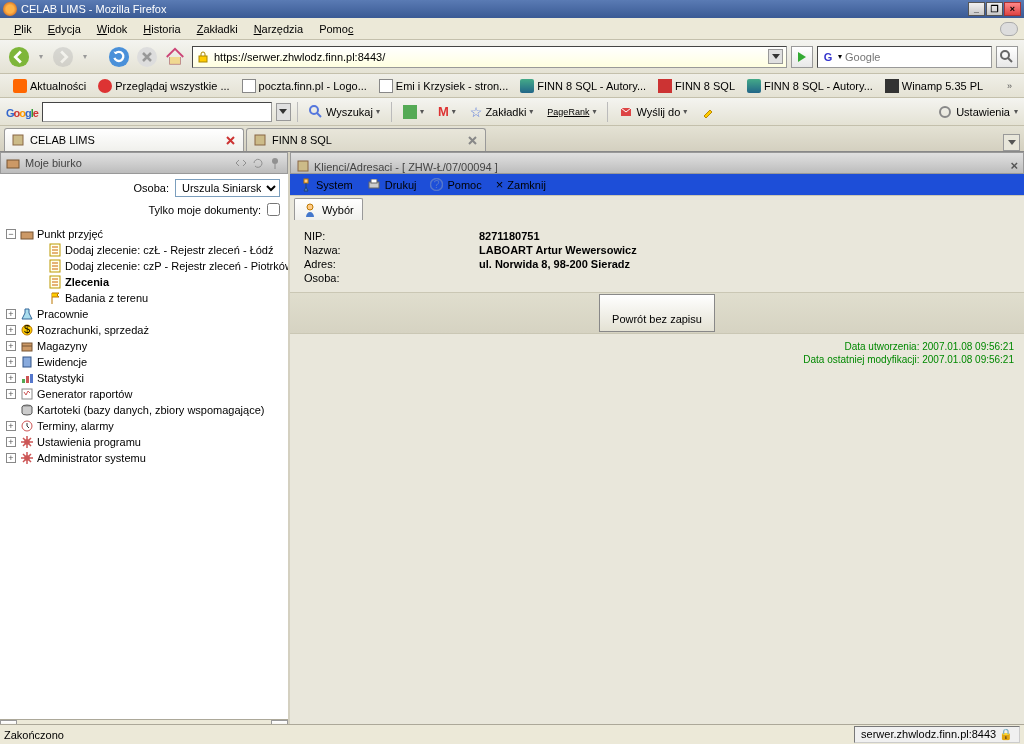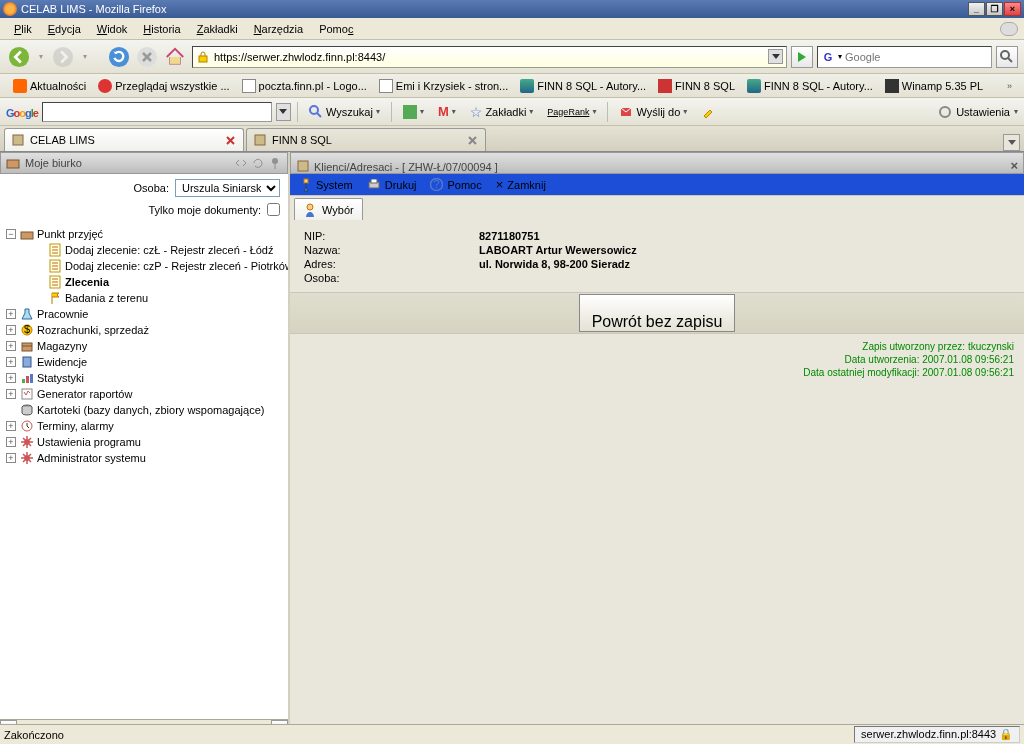--- a/index.html
+++ b/index.html
@@ -78,21 +78,21 @@
 .rp-close{margin-left:auto;font-size:13px;font-weight:bold;color:#555;cursor:default;}
 .rp-menu{height:22px;background:#1d4ed8;display:flex;align-items:center;padding:0 5px;gap:4px;border-bottom:1px solid #cac7b4;}
 .rp-menu-item{display:flex;align-items:center;gap:4px;padding:0 5px;}
 .rp-tab-row{height:24px;background:#e9e7db;padding:2px 4px 0;}
 .rp-tab{display:inline-flex;height:22px;background:linear-gradient(#fff,#f0f0ec);border:1px solid #999;border-bottom:none;border-radius:2px 2px 0 0;align-items:center;padding:0 8px;gap:5px;}
 .rp-form{background:#e9e7db;padding:10px 14px 6px;}
 .rp-form-row{display:flex;margin-bottom:2px;}
 .rp-form-label{width:175px;color:#000;}
 .rp-form-value{font-weight:bold;}
 .rp-btnbar{height:42px;background:linear-gradient(#e0deCE,#d6d3c2);border-top:1px solid #cac7b4;border-bottom:1px solid #cac7b4;display:flex;align-items:center;justify-content:center;}
-.rp-button{height:22px;padding:18px 12px;border:1px solid #888;background:linear-gradient(#fff,#e4e2d4);font-size:16px;}
+.rp-button{height:22px;padding:18px 12px;border:1px solid #888;background:linear-gradient(#fff,#e4e2d4);font-size:11px;}
 .rp-audit{padding:6px 10px 0 0;text-align:right;}
 .rp-audit div{color:#008800;font-size:10px;line-height:13px;}
 .statusbar{height:20px;background:#ece9d8;border-top:1px solid #aca899;display:flex;align-items:center;padding:0 4px;position:absolute;bottom:0;left:0;right:0;}
 .status-right{margin-left:auto;border:1px inset #ccc;padding:1px 6px;background:#f0f0f0;}
 .tiny-icon{width:14px;height:14px;}
 svg{display:block;}
 </style>
 </head>
 <body>
 
@@ -574,21 +574,20 @@
         </div>
         <div class="rp-form-row">
           <div class="rp-form-label">Osoba:</div>
           <div class="rp-form-value"></div>
         </div>
       </div>
     <div class="rp-btnbar">
       <button class="rp-button">Powrót bez zapisu</button>
     </div>
     <div class="rp-audit" id="rp-audit">
-        <div>Zapis utworzony przez: tkuczynski</div>
         <div>Data utworzenia: 2007.01.08 09:56:21</div>
         <div>Data ostatniej modyfikacji: 2007.01.08 09:56:21</div>
       </div>
   </div>
 </div>
 
 <div class="statusbar">
   <span>Zakończono</span>
   <span class="status-right"><span>serwer.zhwlodz.finn.pl:8443</span> <span>🔒</span></span>
 </div>

